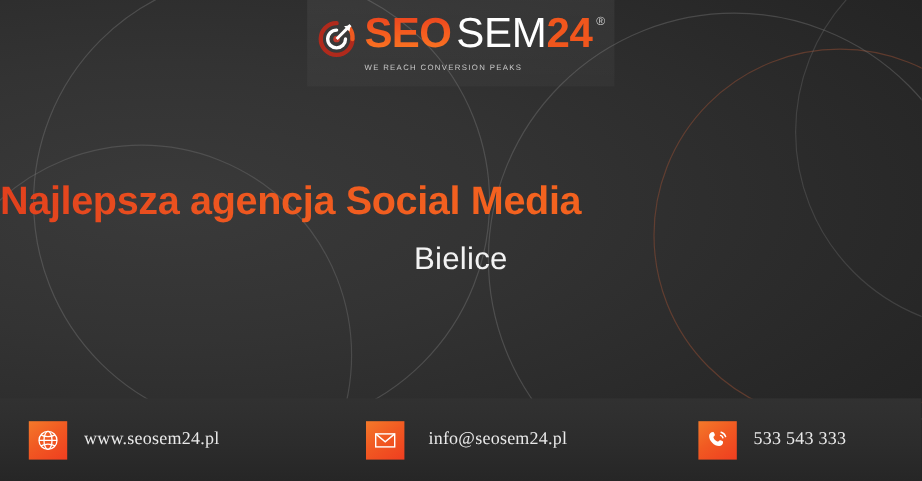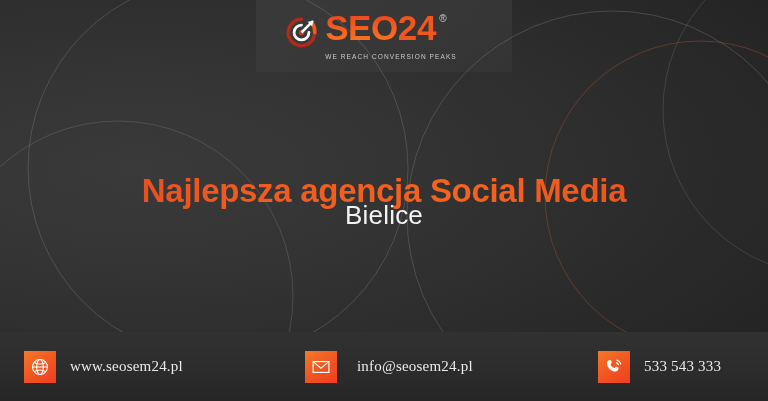--- a/index.html
+++ b/index.html
@@ -35,40 +35,40 @@
   .logo-sem{font-size:35px;font-weight:normal;color:#ffffff;letter-spacing:-0.2px;margin-left:4px;}
   .logo-24{font-size:35px;font-weight:bold;color:#f0561d;letter-spacing:-0.2px;}
   .logo-reg{font-size:10px;color:#cfcfcf;margin-left:3px;align-self:flex-start;position:relative;top:4px;}
   .logo-tag{
     font-size:6.5px;letter-spacing:1.1px;color:#c9c9c9;
     text-align:right;margin-top:3px;padding-right:26px;white-space:nowrap;
   }
 
   
   .headline{
-    position:absolute;left:0;right:0;top:148px;text-align:center;
+    position:absolute;left:0;right:0;top:148px;text-align:left;
     font-size:33px;font-weight:bold;letter-spacing:-0.3px;
     background:linear-gradient(100deg,#e2401d 0%,#ef5a20 30%,#f4631f 60%,#e8481c 100%);
-    -webkit-background-clip:text;background-clip:text;color:transparent;margin-top:24px;
+    -webkit-background-clip:text;background-clip:text;color:transparent;
   }
   .subline{
     position:absolute;left:0;right:0;top:200px;text-align:center;
     font-size:26px;font-weight:normal;color:#f2f2f2;letter-spacing:.2px;
   }
 
   
   .footer{
     position:absolute;left:0;right:0;bottom:0;height:69px;
     background:linear-gradient(180deg,#313131 0%,#2c2c2c 55%,#262626 100%);
     display:flex;align-items:center;
   }
   .contact{display:flex;align-items:center;gap:14px;font-family:Liberation Serif, serif;}
   .c1{position:absolute;left:24px;}
   .c2{position:absolute;left:305px;gap:20px;}
-  .c3{position:absolute;left:598px;justify-content:space-between;}
+  .c3{position:absolute;left:582px;justify-content:space-between;}
   .icon-box{
     width:32px;height:32px;flex:0 0 auto;
     background:linear-gradient(145deg,#f4792a 0%,#f15a22 45%,#ef3e20 100%);
     display:flex;align-items:center;justify-content:center;
   }
   .icon-box svg{display:block;}
   .contact-text{font-size:15px;color:#eaeaea;letter-spacing:.2px;white-space:nowrap;}
 </style>
 </head>
 <body>
@@ -93,20 +93,21 @@
           <path d="M33 9a16 16 0 0 1 3 11" fill="none" stroke="#ef5a20" stroke-width="4.4" stroke-linecap="round"></path>
           <path d="M20 11a9 9 0 1 0 9 9" fill="none" stroke="#ffffff" stroke-width="3.4" stroke-linecap="round"></path>
           <circle cx="20" cy="20" r="3.4" fill="#c0392b"></circle>
           <line x1="20" y1="20" x2="34" y2="6" stroke="#ffffff" stroke-width="3"></line>
           <path d="M34 6 L27.5 7 L33 12.5 Z" fill="#ffffff"></path>
         </svg>
       </span>
       <span class="logo-type">
         <span class="logo-row">
           <span class="logo-seo">SEO</span>
+          <span class="logo-sem">SEM</span>
           <span class="logo-24">24</span>
           <span class="logo-reg">®</span>
         </span>
         <span class="logo-tag">WE REACH CONVERSION PEAKS</span>
       </span>
     </div>
   </div>
 
   <div class="headline">Najlepsza agencja Social Media</div>
   <div class="subline">Bielice</div>

